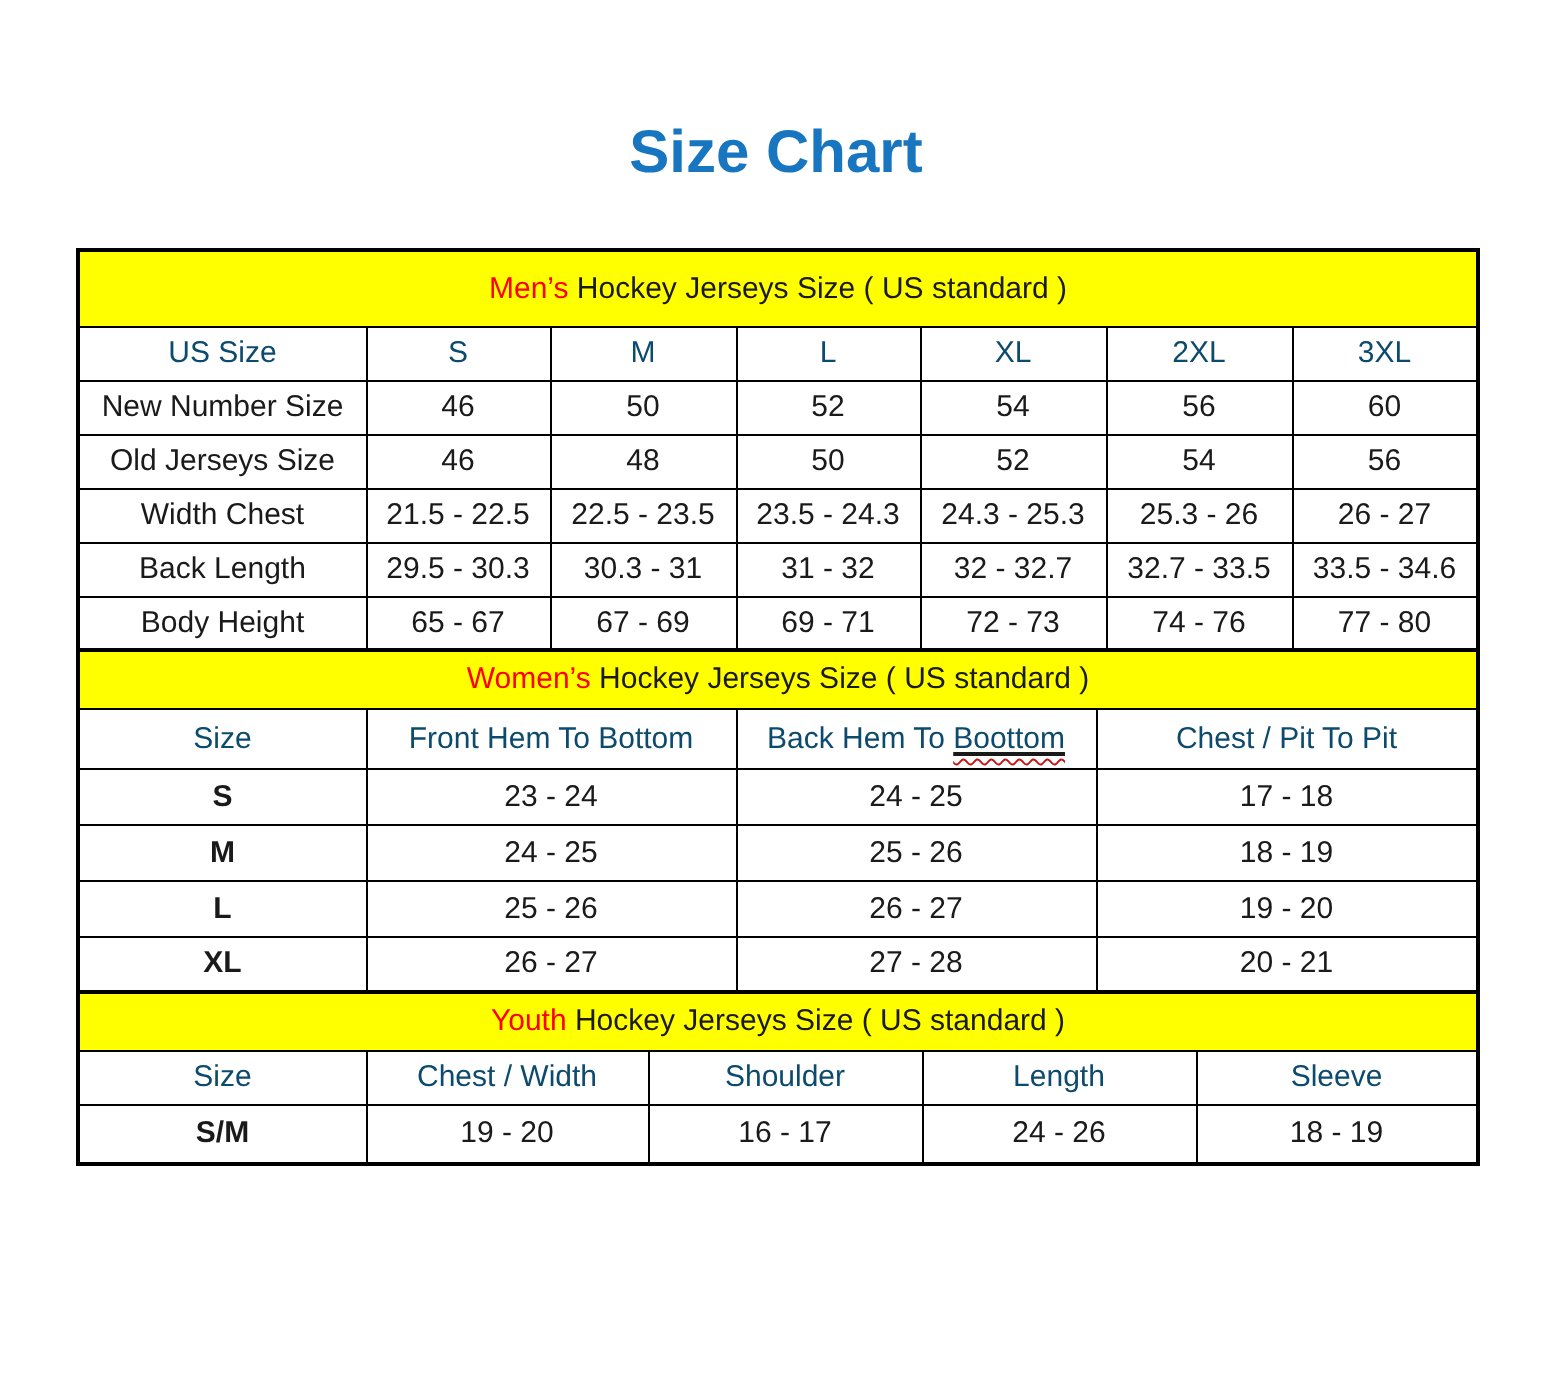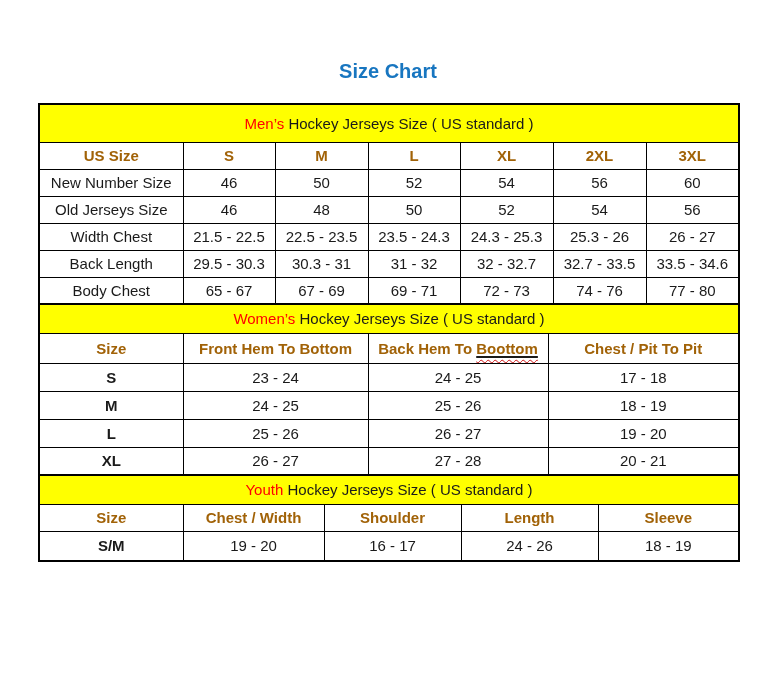--- a/index.html
+++ b/index.html
@@ -13,23 +13,23 @@
   html, body { margin: 0; padding: 0; }
   body {
     width: 776px; height: 692px;
     background: #ffffff;
     overflow: hidden;
     font-family: "Liberation Sans", "DejaVu Sans", sans-serif;
     color: var(--text-dark);
   }
   .page { padding: 60px 38px 0 38px; }
   .page-title {
-    margin: 0 0 20px 0;
+    margin: 0 0 30px 0;
     text-align: center;
-    font-size: 20px;
+    font-size: 30px;
     font-weight: bold;
     color: var(--title-blue);
     letter-spacing: 0px;
   }
   table.sizes {
     border-collapse: collapse;
     table-layout: fixed;
     width: 700px;
     border: 2px solid var(--border-black);
   }
@@ -46,21 +46,21 @@
   }
   td.band {
     background: var(--band-yellow);
     font-weight: normal;
     font-size: 17px;
     color: #000000;
   }
   td.band .red { color: var(--accent-red); }
   tr.band-row-tall td { height: 38px; }
   tr.band-row td { height: 29px; }
-  table.sizes th { font-weight: bold; color: #a16207; margin-top: 28px; }
+  table.sizes th { font-weight: normal; color: #0c4a6e; margin-top: 28px; }
   table.sizes td.lbl { font-weight: normal; }
   table.sizes td.size-lbl { font-weight: bold; }
   table.men tr.head th, table.men tr.data td { height: 27px; }
   table.women tr.head th { height: 30px; }
   table.women tr.data td { height: 28px; }
   table.youth tr.head th { height: 27px; }
   table.youth tr.data td { height: 30px; }
   .u-solid {
     text-decoration: underline solid var(--text-dark) 1.5px;
     text-underline-offset: 2px;
@@ -130,21 +130,21 @@
     <tr class="data">
       <td class="lbl">Back Length</td>
       <td>29.5 - 30.3</td>
       <td>30.3 - 31</td>
       <td>31 - 32</td>
       <td>32 - 32.7</td>
       <td>32.7 - 33.5</td>
       <td>33.5 - 34.6</td>
     </tr>
     <tr class="data">
-      <td class="lbl">Body Chest</td>
+      <td class="lbl">Body Height</td>
       <td>65 - 67</td>
       <td>67 - 69</td>
       <td>69 - 71</td>
       <td>72 - 73</td>
       <td>74 - 76</td>
       <td>77 - 80</td>
     </tr>
   </tbody>
     </table>
 

